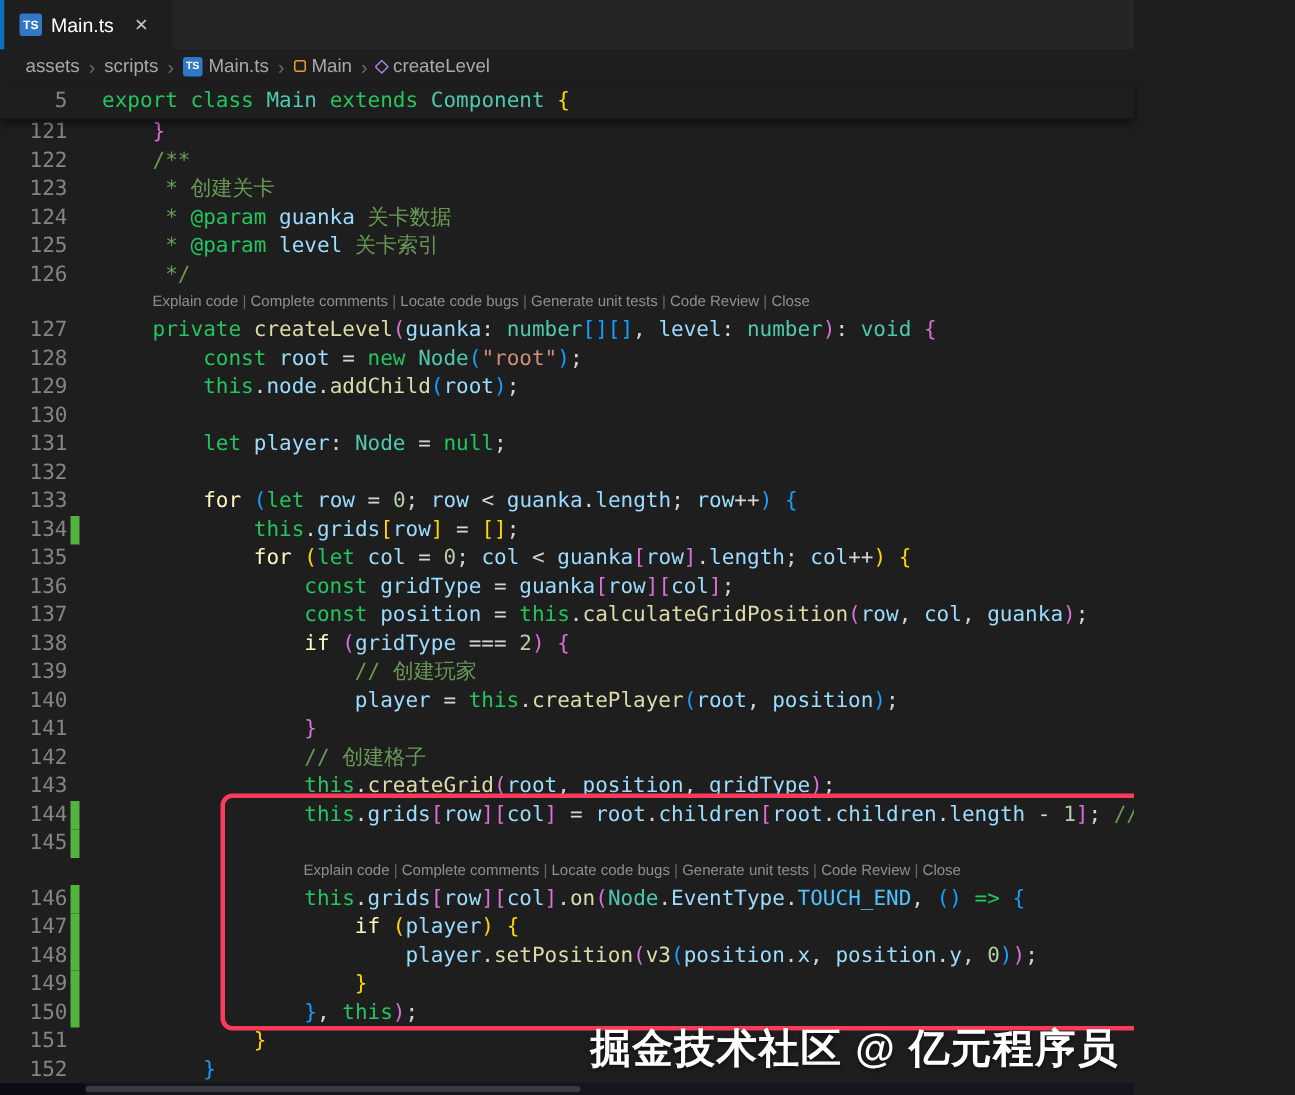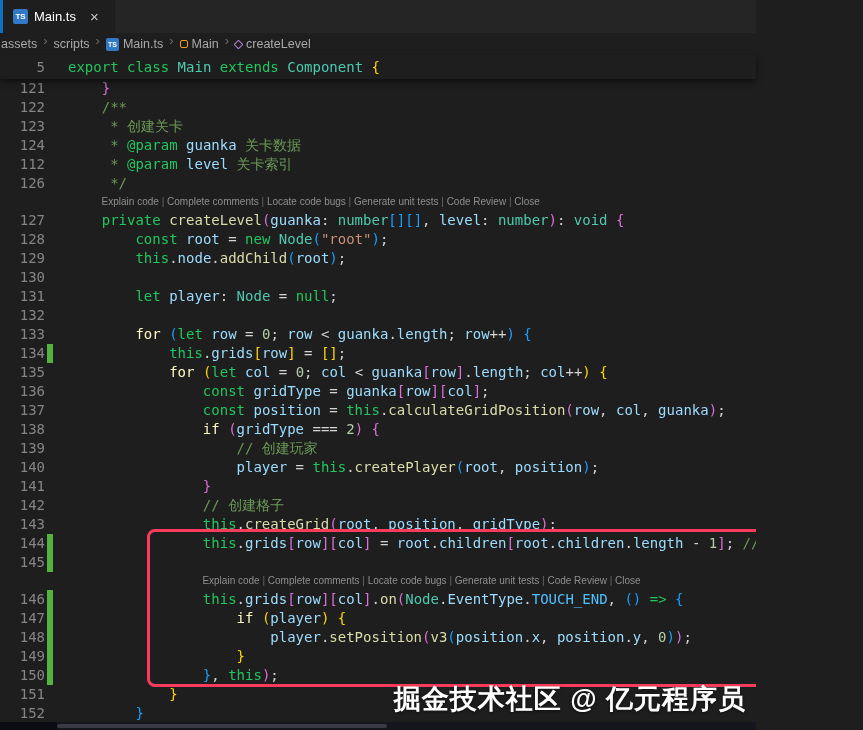--- a/index.html
+++ b/index.html
@@ -11,21 +11,21 @@
   
   .tab-bar{height:33px;background:#252526;display:flex;align-items:stretch;flex:none}
   .active-indicator{width:3px;background:#0e70c0;flex:none}
   .tab{display:flex;align-items:center;gap:6px;padding:0 10px;background:#1e1e1e;min-width:112px;cursor:pointer}
   .tab-label{color:#ffffff;font-size:13px}
   .tab-close{color:#c5c5c5;font-size:15px;margin-left:8px;cursor:pointer;line-height:1}
   .ts-icon{display:inline-flex;align-items:center;justify-content:center;width:15px;height:15px;background:#3178c6;color:#fff;font-size:8px;font-weight:bold;border-radius:2px;flex:none}
   .ts-icon.small{width:13px;height:13px;font-size:7px}
 
   
-  .breadcrumb{height:22px;background:#1e1e1e;display:flex;padding-left:1px;font-size:12.5px;color:#a9a9a9;flex:none}
+  .breadcrumb{height:22px;background:#1e1e1e;display:flex;align-items:center;padding-left:17px;font-size:12.5px;color:#a9a9a9;flex:none}
   .bc-item{display:flex;align-items:center;gap:4px;cursor:pointer}
   .bc-sep{color:#6e6e6e;margin:0 6px;font-size:13px}
   .class-icon{width:8px;height:8px;border:1.5px solid #ee9d28;border-radius:2px;display:inline-block;flex:none}
   .method-icon{width:7px;height:7px;border:1.5px solid #b180d7;transform:rotate(45deg);border-radius:1px;display:inline-block;flex:none}
 
   
   .sticky{height:24px;background:#1e1e1e;display:flex;align-items:center;flex:none;position:relative;z-index:5;
           box-shadow:0 3px 6px rgba(0,0,0,.5);font-family:"DejaVu Sans Mono",monospace;font-size:14px;white-space:pre}
 
   
@@ -98,21 +98,21 @@
     <span class="chg"></span>
     <span class="code-text" id="sticky-code"><span class="tk-kw">export</span><span class="tk-p"> </span><span class="tk-kw">class</span><span class="tk-p"> </span><span class="tk-typ">Main</span><span class="tk-p"> </span><span class="tk-kw">extends</span><span class="tk-p"> </span><span class="tk-typ">Component</span><span class="tk-p"> </span><span class="tk-b1">{</span></span>
   </div>
 
   <div class="editor">
     <div id="code-lines">
         <div class="code-row"><span class="ln">121</span><span class="chg"></span><span class="code-text"><span class="tk-b2">    }</span></span></div>
         <div class="code-row"><span class="ln">122</span><span class="chg"></span><span class="code-text"><span class="tk-c">    /**</span></span></div>
         <div class="code-row"><span class="ln">123</span><span class="chg"></span><span class="code-text"><span class="tk-c">     * 创建关卡</span></span></div>
         <div class="code-row"><span class="ln">124</span><span class="chg"></span><span class="code-text"><span class="tk-c">     * </span><span class="tk-kw">@param</span><span class="tk-c"> </span><span class="tk-v">guanka</span><span class="tk-c"> 关卡数据</span></span></div>
-        <div class="code-row"><span class="ln">112</span><span class="chg"></span><span class="code-text"><span class="tk-c">     * </span><span class="tk-kw">@param</span><span class="tk-c"> </span><span class="tk-v">level</span><span class="tk-c"> 关卡索引</span></span></div>
+        <div class="code-row"><span class="ln">125</span><span class="chg"></span><span class="code-text"><span class="tk-c">     * </span><span class="tk-kw">@param</span><span class="tk-c"> </span><span class="tk-v">level</span><span class="tk-c"> 关卡索引</span></span></div>
         <div class="code-row"><span class="ln">126</span><span class="chg"></span><span class="code-text"><span class="tk-c">     */</span></span></div>
         <div class="lens-row" style="padding-left: 101.6px;"><span class="lens-link">Explain code</span><span class="lens-sep"> | </span><span class="lens-link">Complete comments</span><span class="lens-sep"> | </span><span class="lens-link">Locate code bugs</span><span class="lens-sep"> | </span><span class="lens-link">Generate unit tests</span><span class="lens-sep"> | </span><span class="lens-link">Code Review</span><span class="lens-sep"> | </span><span class="lens-link">Close</span></div>
         <div class="code-row"><span class="ln">127</span><span class="chg"></span><span class="code-text"><span class="tk-p">    </span><span class="tk-kw">private</span><span class="tk-p"> </span><span class="tk-fn">createLevel</span><span class="tk-b2">(</span><span class="tk-v">guanka</span><span class="tk-p">: </span><span class="tk-typ">number</span><span class="tk-b3">[]</span><span class="tk-b3">[]</span><span class="tk-p">, </span><span class="tk-v">level</span><span class="tk-p">: </span><span class="tk-typ">number</span><span class="tk-b2">)</span><span class="tk-p">: </span><span class="tk-typ">void</span><span class="tk-p"> </span><span class="tk-b2">{</span></span></div>
         <div class="code-row"><span class="ln">128</span><span class="chg"></span><span class="code-text"><span class="tk-p">        </span><span class="tk-kw">const</span><span class="tk-p"> </span><span class="tk-v">root</span><span class="tk-p"> = </span><span class="tk-kw">new</span><span class="tk-p"> </span><span class="tk-typ">Node</span><span class="tk-b3">(</span><span class="tk-s">"root"</span><span class="tk-b3">)</span><span class="tk-p">;</span></span></div>
         <div class="code-row"><span class="ln">129</span><span class="chg"></span><span class="code-text"><span class="tk-p">        </span><span class="tk-kw">this</span><span class="tk-p">.</span><span class="tk-v">node</span><span class="tk-p">.</span><span class="tk-fn">addChild</span><span class="tk-b3">(</span><span class="tk-v">root</span><span class="tk-b3">)</span><span class="tk-p">;</span></span></div>
         <div class="code-row"><span class="ln">130</span><span class="chg"></span><span class="code-text"></span></div>
         <div class="code-row"><span class="ln">131</span><span class="chg"></span><span class="code-text"><span class="tk-p">        </span><span class="tk-kw">let</span><span class="tk-p"> </span><span class="tk-v">player</span><span class="tk-p">: </span><span class="tk-typ">Node</span><span class="tk-p"> = </span><span class="tk-kw">null</span><span class="tk-p">;</span></span></div>
         <div class="code-row"><span class="ln">132</span><span class="chg"></span><span class="code-text"></span></div>
         <div class="code-row"><span class="ln">133</span><span class="chg"></span><span class="code-text"><span class="tk-p">        </span><span class="tk-ctl">for</span><span class="tk-p"> </span><span class="tk-b3">(</span><span class="tk-kw">let</span><span class="tk-p"> </span><span class="tk-v">row</span><span class="tk-p"> = </span><span class="tk-n">0</span><span class="tk-p">; </span><span class="tk-v">row</span><span class="tk-p"> &lt; </span><span class="tk-v">guanka</span><span class="tk-p">.</span><span class="tk-v">length</span><span class="tk-p">; </span><span class="tk-v">row</span><span class="tk-p">++</span><span class="tk-b3">)</span><span class="tk-p"> </span><span class="tk-b3">{</span></span></div>
         <div class="code-row"><span class="ln">134</span><span class="chg on"></span><span class="code-text"><span class="tk-p">            </span><span class="tk-kw">this</span><span class="tk-p">.</span><span class="tk-v">grids</span><span class="tk-b1">[</span><span class="tk-v">row</span><span class="tk-b1">]</span><span class="tk-p"> = </span><span class="tk-b1">[]</span><span class="tk-p">;</span></span></div>

